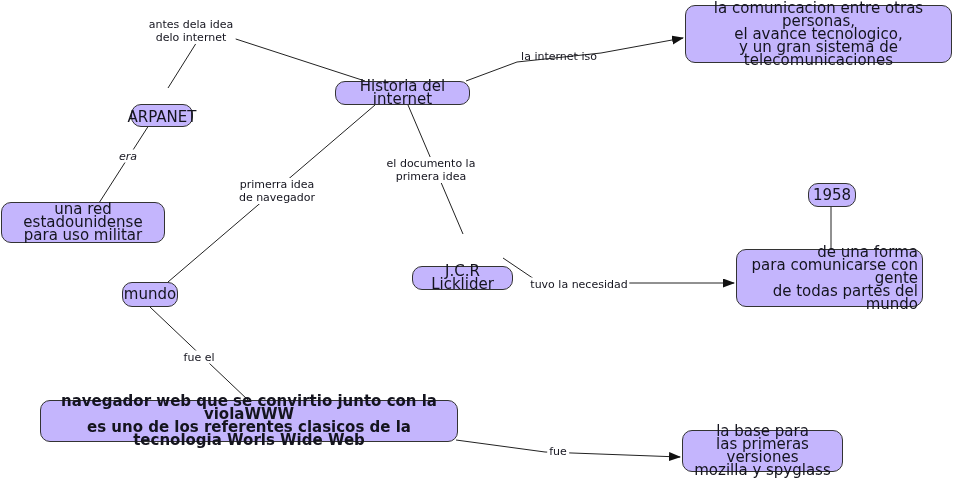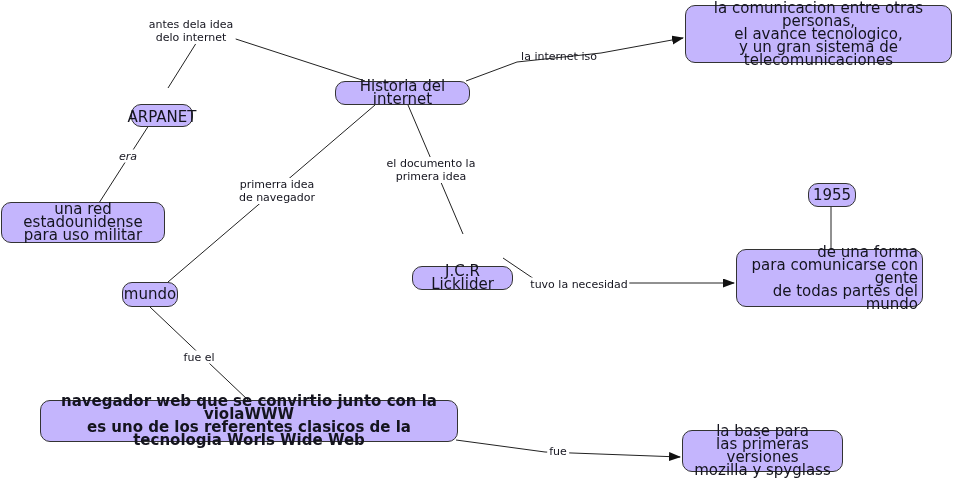--- a/index.html
+++ b/index.html
@@ -69,21 +69,21 @@
     </svg>
 
 <div class="node" style="left: 335px; top: 81px; width: 135px; height: 24px;"><span>Historia del internet</span></div>
     <div class="node" style="left: 131px; top: 104px; width: 62px; height: 23px; align-items: flex-end;"><span>ARPANET</span></div>
     <div class="node" style="left: 685px; top: 5px; width: 267px; height: 58px;"><span>la comunicacion entre otras personas,
 el avance tecnologico,
 y un gran sistema de telecomunicaciones</span></div>
     <div class="node" style="left: 1px; top: 202px; width: 164px; height: 41px;"><span>una red estadounidense
 para uso militar</span></div>
     <div class="node" style="left: 412px; top: 234px; width: 101px; height: 24px; margin-top: 32px;"><span>J.C.R Licklider</span></div>
-    <div class="node" style="left: 808px; top: 183px; width: 48px; height: 24px;"><span>1955</span></div>
+    <div class="node" style="left: 808px; top: 183px; width: 48px; height: 24px;"><span>1958</span></div>
     <div class="node" style="left: 736px; top: 249px; width: 187px; height: 58px; text-align: right;"><span>de una forma
 para comunicarse con gente
 de todas partes del mundo</span></div>
     <div class="node" style="left: 122px; top: 282px; width: 56px; height: 25px;"><span>mundo</span></div>
     <div class="node" style="left: 40px; top: 400px; width: 418px; height: 42px; font-weight: bold;"><span>navegador web que se convirtio junto con la violaWWW
 es uno de los referentes clasicos de la tecnologia Worls Wide Web</span></div>
     <div class="node" style="left: 682px; top: 430px; width: 161px; height: 42px;"><span>la base para
 las primeras versiones
 mozilla y spyglass</span></div>
     <div class="edge-label" style="left: 191px; top: 15px; margin-top: 16px;">antes dela idea

